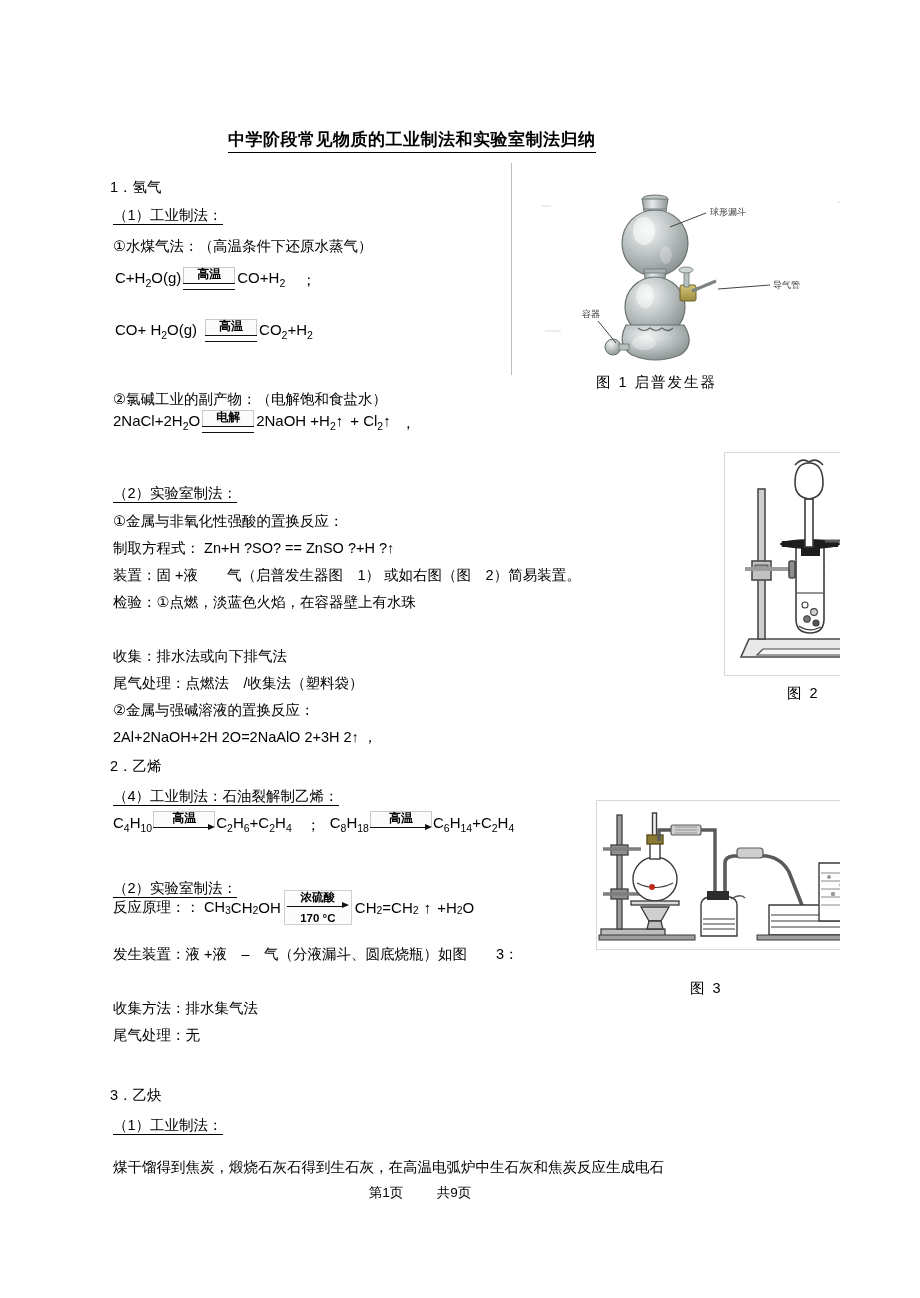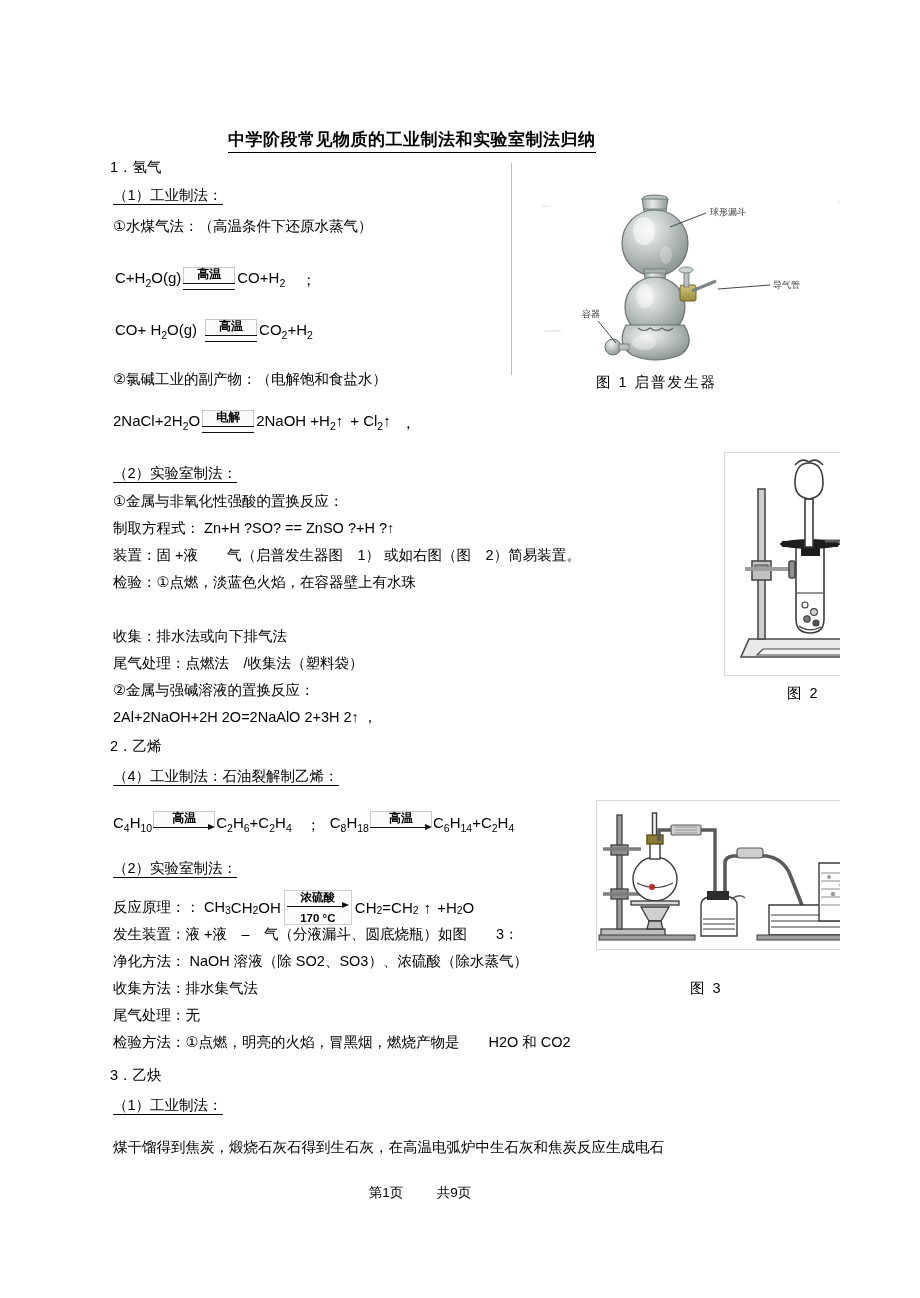--- a/index.html
+++ b/index.html
@@ -31,20 +31,21 @@
     padding-bottom: 1px;
     white-space: nowrap;
   }
 
   
   .ln {
     position: absolute;
     font-size: 14.5px;
     white-space: nowrap;
     line-height: 1;
+    margin-top: 20px;
   }
   .ul { border-bottom: 1px solid #000; padding-bottom: 1px; }
 
   
   .eq {
     position: absolute;
     font-size: 15px;
     white-space: nowrap;
     display: flex;
     align-items: center;
@@ -299,24 +300,22 @@
       <span class="chem" style="font-size:10.5px;position:relative;top:3px">2</span>
     <span style="display:inline-block;width:5px"></span>
     <span class="chem">↑</span>
     <span style="display:inline-block;width:6px"></span>
     <span class="chem">+H</span>
       <span class="chem" style="font-size:10.5px;position:relative;top:3px">2</span>
       <span class="chem">O</span>
   </div>
 
   <div class="ln" style="left:113px; top:927px;">发生装置：液 +液　–　气（分液漏斗、圆底烧瓶）如图　　3：</div>
-  <div class="ln" style="left:113px; top:954px;">净化方法： NaOH 溶液（除 SO2、SO3）、浓硫酸（除水蒸气）</div>
   <div class="ln" style="left:113px; top:981px;">收集方法：排水集气法</div>
   <div class="ln" style="left:113px; top:1008px;">尾气处理：无</div>
-  <div class="ln" style="left:113px; top:1035px;">检验方法：①点燃，明亮的火焰，冒黑烟，燃烧产物是　　H2O 和 CO2</div>
 
   <div class="ln" style="left:110px; top:1068px;">3．乙炔</div>
   <div class="ln" style="left:113px; top:1098px;">
     <span class="ul">（1）工业制法：</span>
   </div>
   <div class="ln" style="left:113px; top:1140px;">煤干馏得到焦炭，煅烧石灰石得到生石灰，在高温电弧炉中生石灰和焦炭反应生成电石</div>
 
   <div class="fig1-rule"></div>
   <div class="fig" style="left:520px; top:165px;">
     <svg width="390" height="210" viewBox="0 0 390 210">

